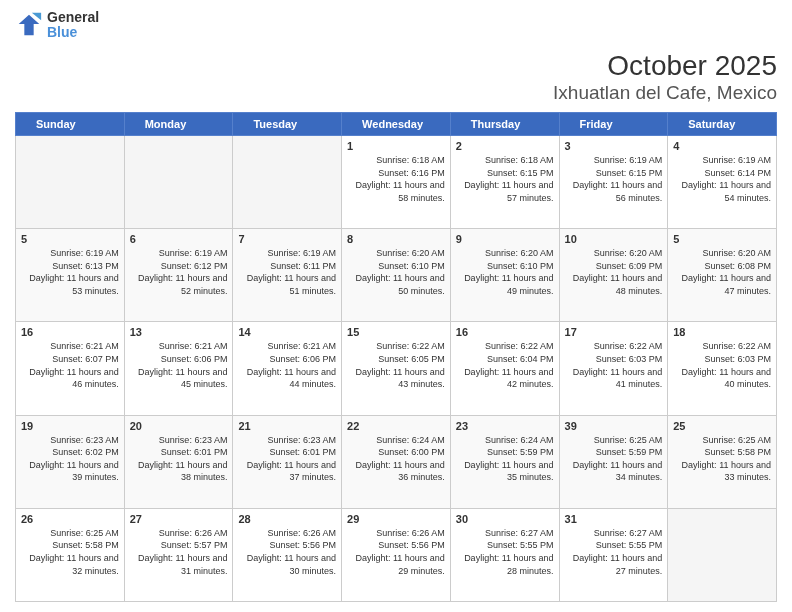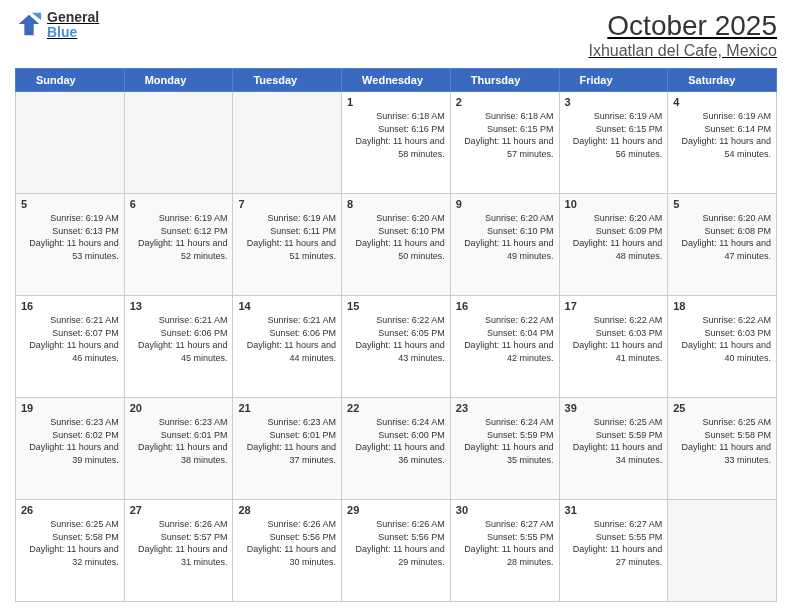--- a/index.html
+++ b/index.html
@@ -15,21 +15,20 @@
       height: 612px;
       padding: 10px 15px;
       display: flex;
       flex-direction: column;
     }
     .header {
       display: flex;
       justify-content: space-between;
       align-items: flex-start;
       margin-bottom: 8px;
-      text-decoration: underline;
     }
     .logo {
       display: flex;
       align-items: center;
       gap: 4px;
     }
     .logo-text {
       display: flex;
       flex-direction: column;
       font-size: 14px;
@@ -43,23 +42,24 @@
       width: 28px;
       height: 28px;
     }
     .title-block {
       text-align: right;
     }
     .title-block h1 {
       font-size: 28px;
       font-weight: normal;
       color: #333;
+      margin-top: 40px;
     }
     .title-block p {
-      font-size: 16px;
+      font-size: 19px;
       color: #555;
     }
     .calendar {
       flex: 1;
       border: 1px solid #ccc;
       border-collapse: collapse;
       width: 100%;
       table-layout: fixed;
     }
     .calendar thead tr th {

